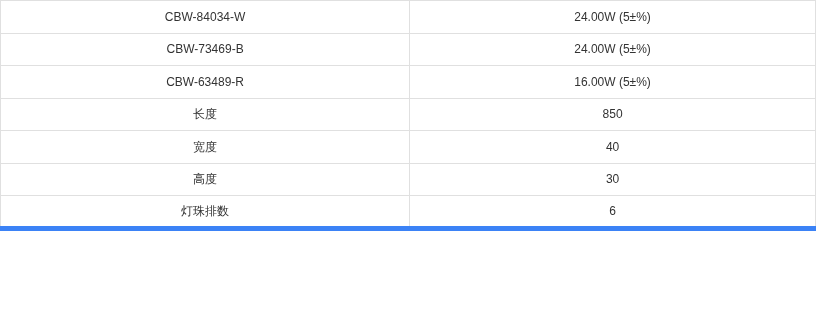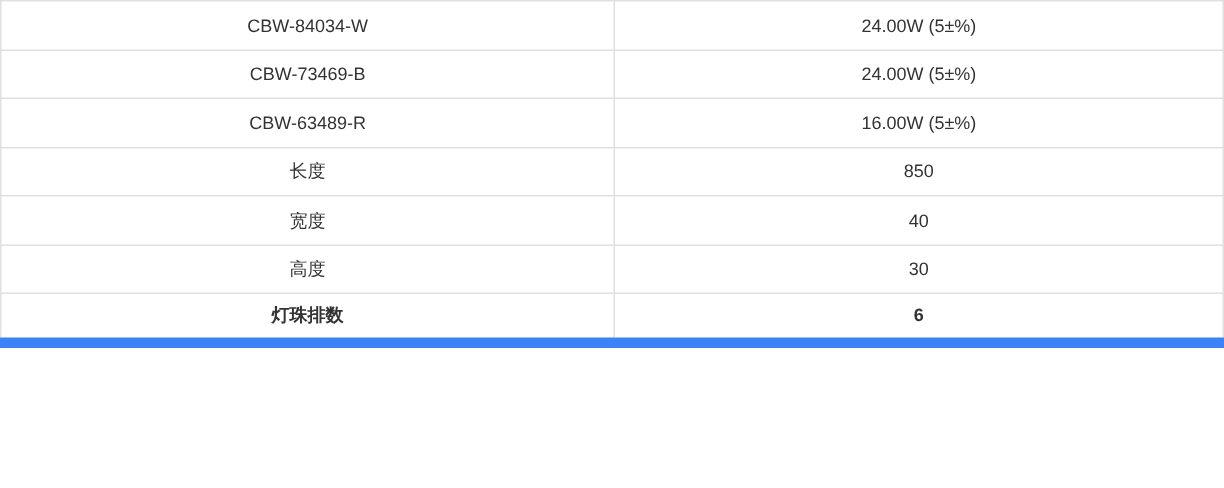--- a/index.html
+++ b/index.html
@@ -35,22 +35,21 @@
     width: 50.2%;
   }
   .spec-table td.col-value {
     width: 49.8%;
   }
   
   .spec-table tr:first-child td {
     border-top: 1px solid #e0e0e0;
   }
   .spec-table tr:last-child td {
-    border-bottom: 7px solid #3b82f6;
-    font-weight: bold;
+    border-bottom: 5px solid #3b82f6;
   }
 </style>
 </head>
 <body>
 
 <table class="spec-table">
   <tbody>
     <tr>
       <td class="col-model">CBW-84034-W</td>
       <td class="col-value">24.00W (5±%)</td>

